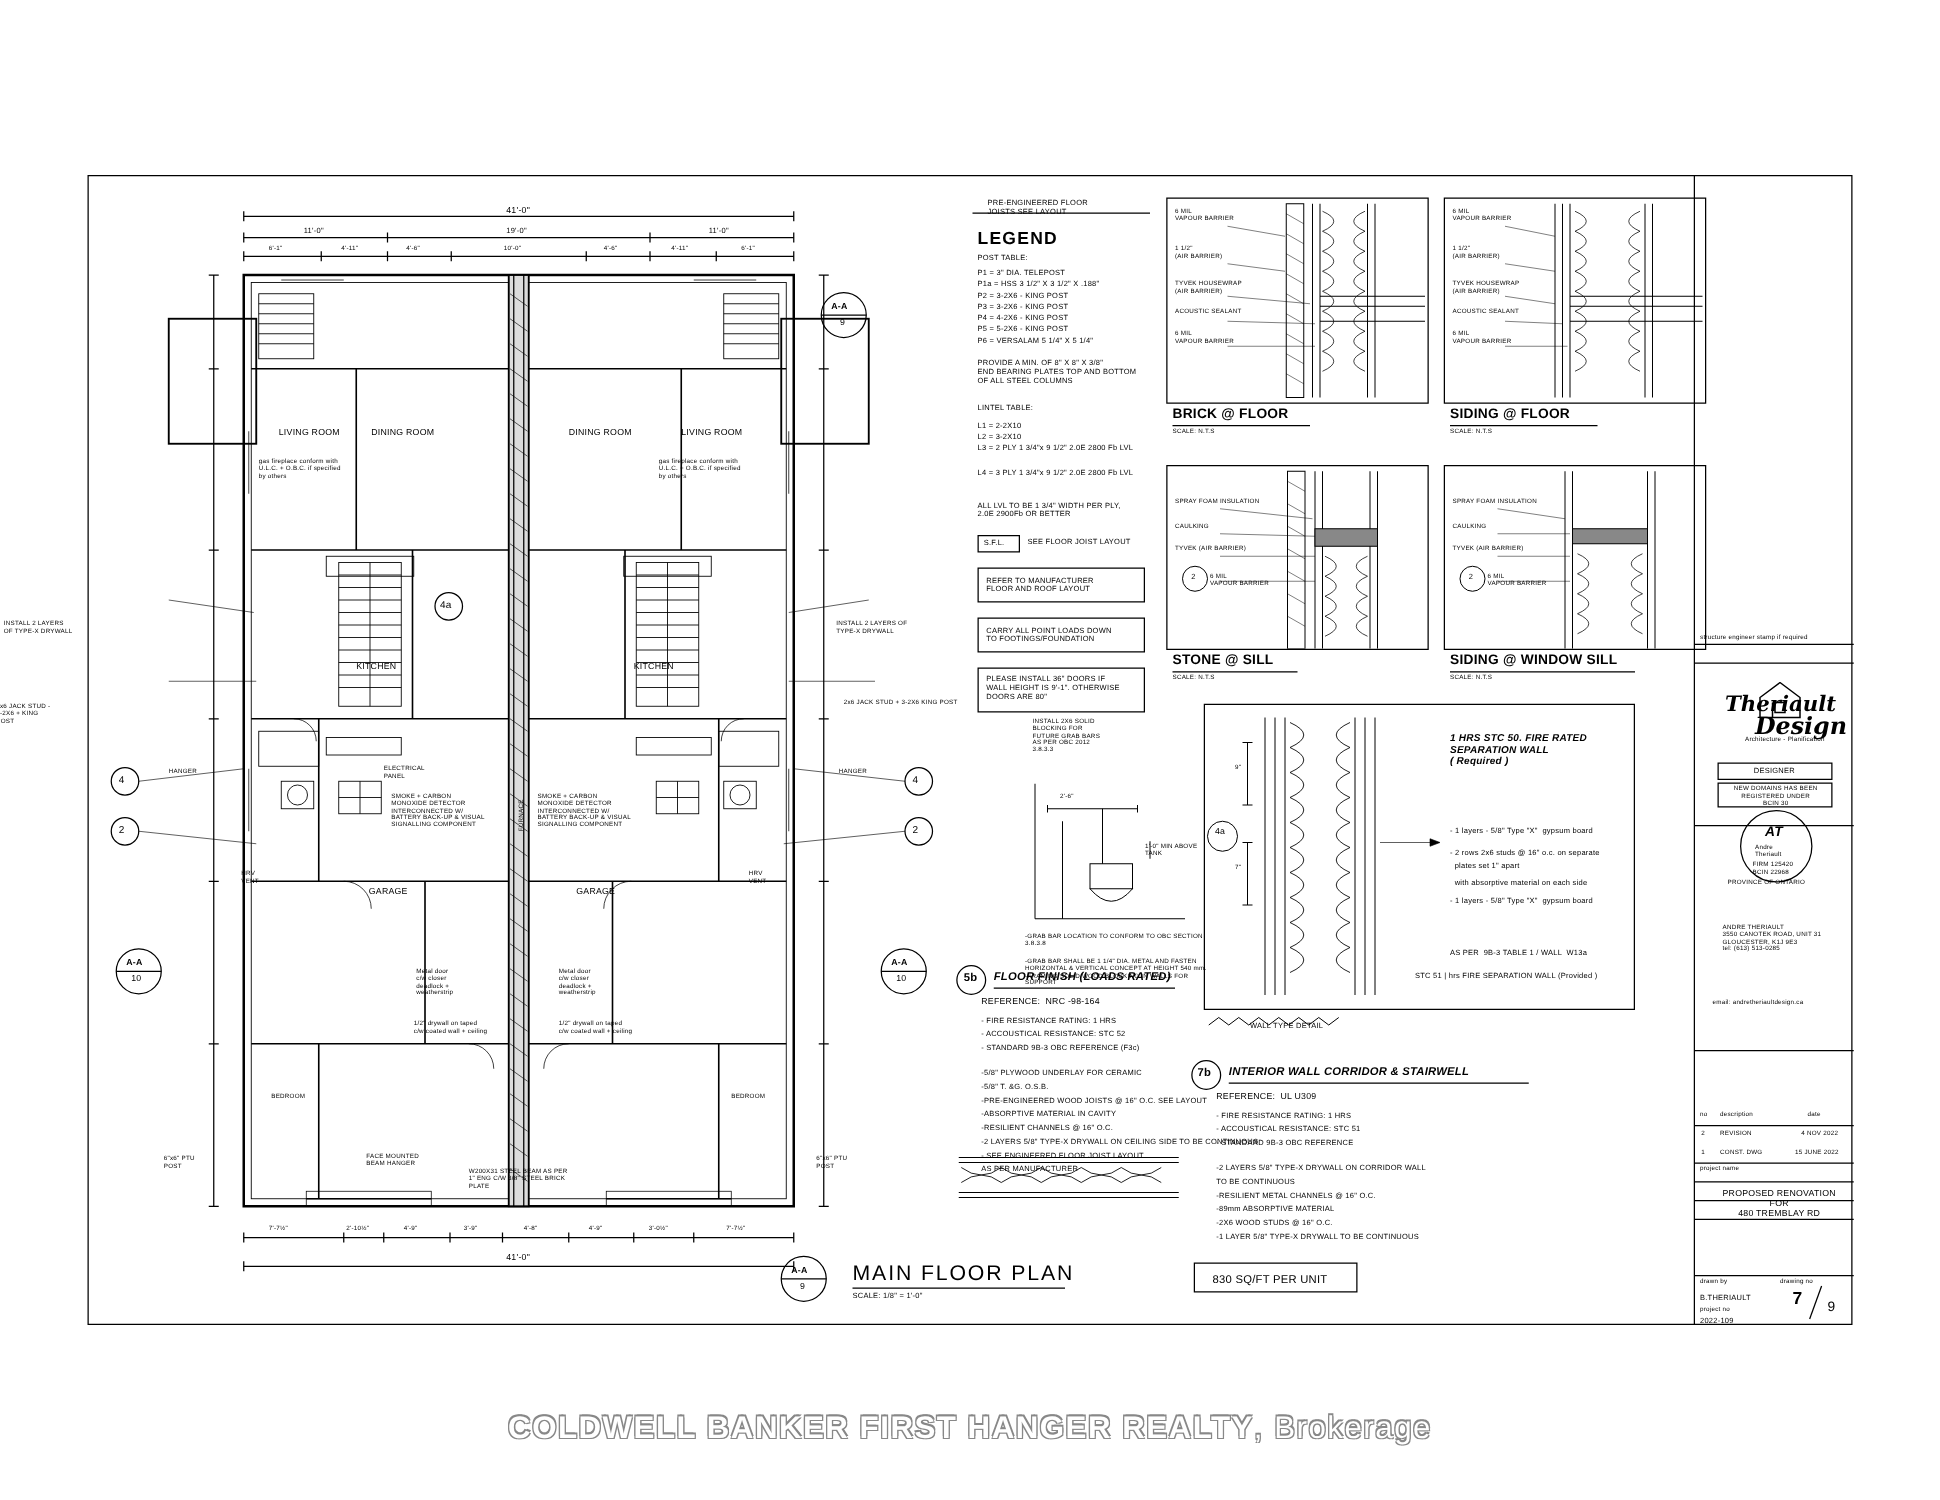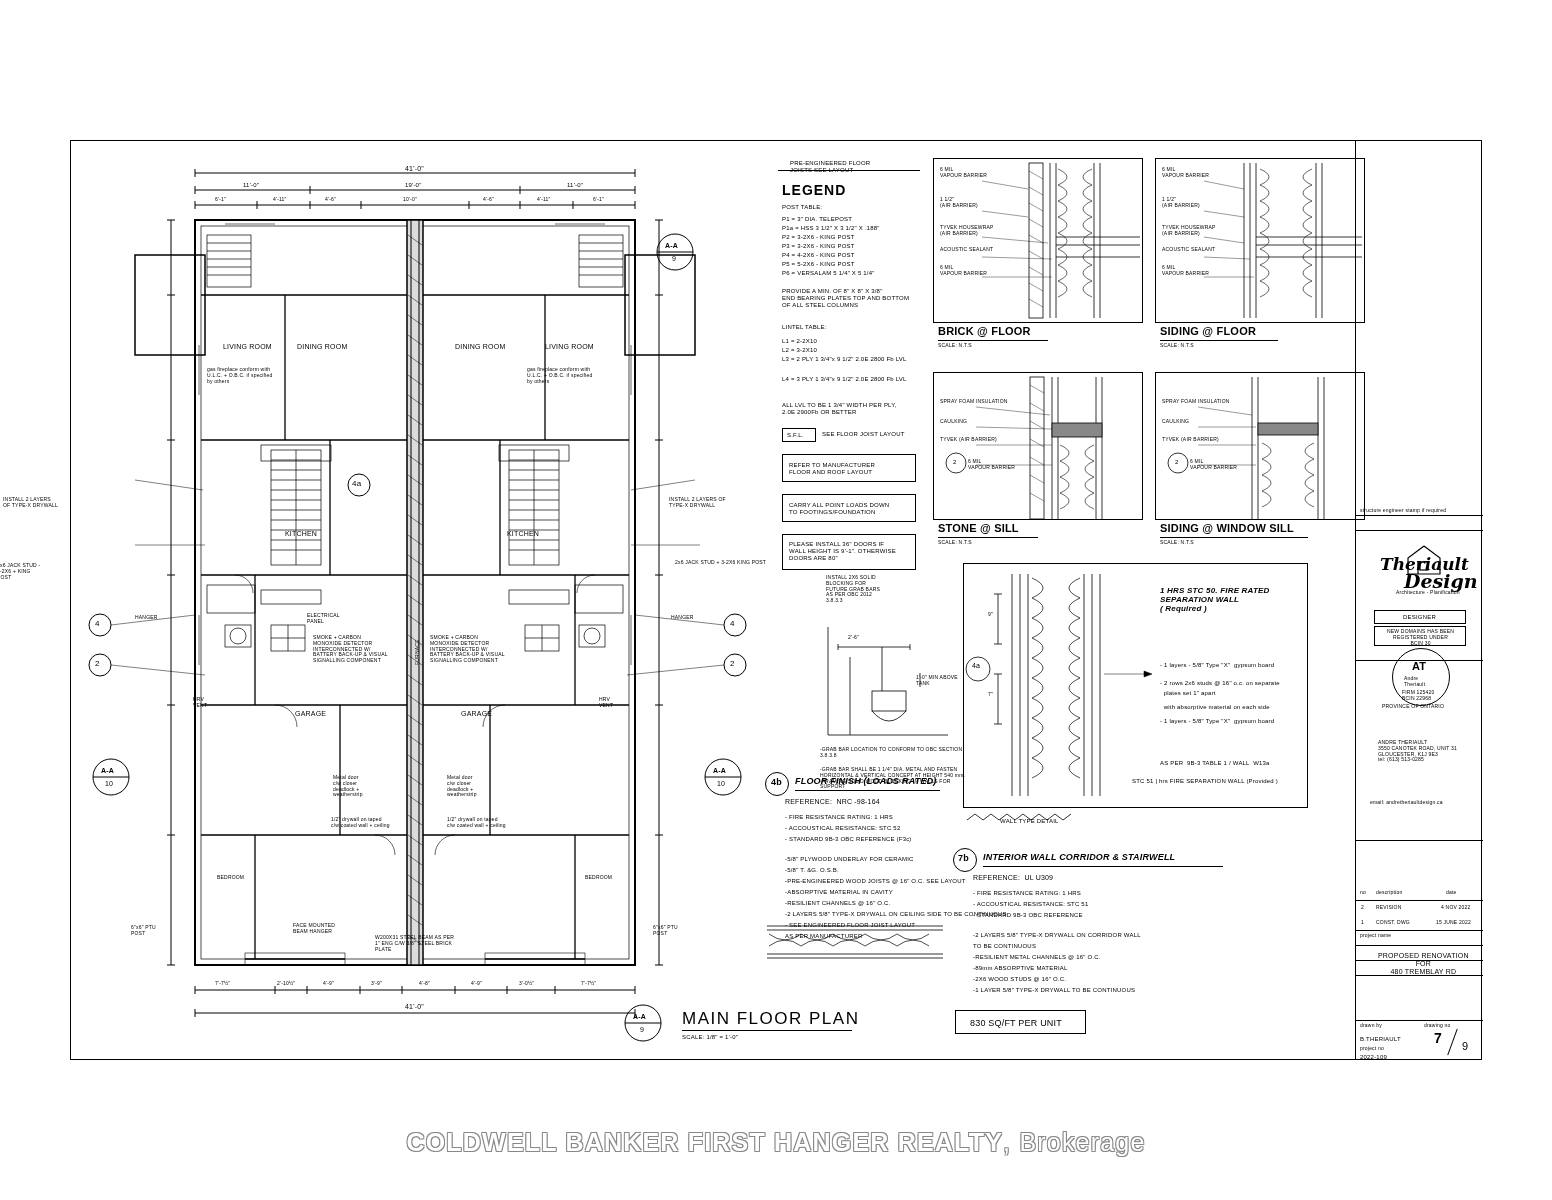--- a/index.html
+++ b/index.html
@@ -766,21 +766,21 @@
       <line x1="2" y1="34" x2="178" y2="34"></line>
       <line x1="2" y1="38" x2="178" y2="38"></line>
     </g>
   </svg>
   <svg style="position:absolute; left:965px; top:812px;" width="110" height="10">
     <polyline points="2,8 10,2 18,8 26,2 34,8 42,2 50,8 58,2 66,8 74,2 82,8 90,2 98,8 106,2" stroke="#000" fill="none" stroke-width="0.8"></polyline>
   </svg>
 
   <div style="position:absolute; left:765px; top:772px;">
     <div class="seal" style="left:0px; top:0px; width:22px; height:22px;"></div>
-    <div class="txt s9 b" style="left:6px; top:5px;">4b</div>
+    <div class="txt s9 b" style="left:6px; top:5px;">5b</div>
     <div class="txt s9 b" style="left:30px; top:4px; font-style:italic;">FLOOR FINISH (LOADS RATED)</div>
     <div class="line h" style="left:30px; top:18px; width:145px;"></div>
     <div class="txt s7" style="left:20px; top:26px;">REFERENCE:  NRC -98-164</div>
     <div class="txt s6" style="left:20px; top:42px;">- FIRE RESISTANCE RATING: 1 HRS</div>
     <div class="txt s6" style="left:20px; top:53px;">- ACCOUSTICAL RESISTANCE: STC 52</div>
     <div class="txt s6" style="left:20px; top:64px;">- STANDARD 9B-3 OBC REFERENCE (F3c)</div>
     <div class="txt s6" style="left:20px; top:84px;">-5/8" PLYWOOD UNDERLAY FOR CERAMIC</div>
     <div class="txt s6" style="left:20px; top:95px;">-5/8" T. &amp;G. O.S.B.</div>
     <div class="txt s6" style="left:20px; top:106px;">-PRE-ENGINEERED WOOD JOISTS @ 16" O.C. SEE LAYOUT</div>
     <div class="txt s6" style="left:20px; top:117px;">-ABSORPTIVE MATERIAL IN CAVITY</div>
@@ -837,21 +837,21 @@
     <div style="position:absolute; left:18px; top:470px; width:92px; height:100px;">
       <div class="box" style="left:0; top:0; width:92px; height:14px; text-align:center;">
         <div class="txt s6" style="left:28px; top:3px;">DESIGNER</div>
       </div>
       <div class="box" style="left:0; top:16px; width:92px; height:20px;">
         <div class="txt s5" style="left:12px; top:2px; text-align:center;">NEW DOMAINS HAS BEEN
 REGISTERED UNDER
 BCIN 30</div>
       </div>
       <div class="seal" style="left:18px; top:38px; width:56px; height:56px;"></div>
-      <div class="txt s11 b" style="left:38px; top:50px;">AT</div>
+      <div class="txt s11 b" style="left:38px; top:50px;font-style:italic;">AT</div>
       <div class="txt s5" style="left:30px; top:66px;">Andre
 Theriault</div>
       <div class="txt s5" style="left:28px; top:80px;">FIRM 125420
 BCIN 22968</div>
       <div class="txt s5" style="left:8px; top:94px;">PROVINCE OF ONTARIO</div>
     </div>
 
     <div class="txt s5" style="left:22px; top:600px;">ANDRE THERIAULT
 3550 CANOTEK ROAD, UNIT 31
 GLOUCESTER, K1J 9E3

